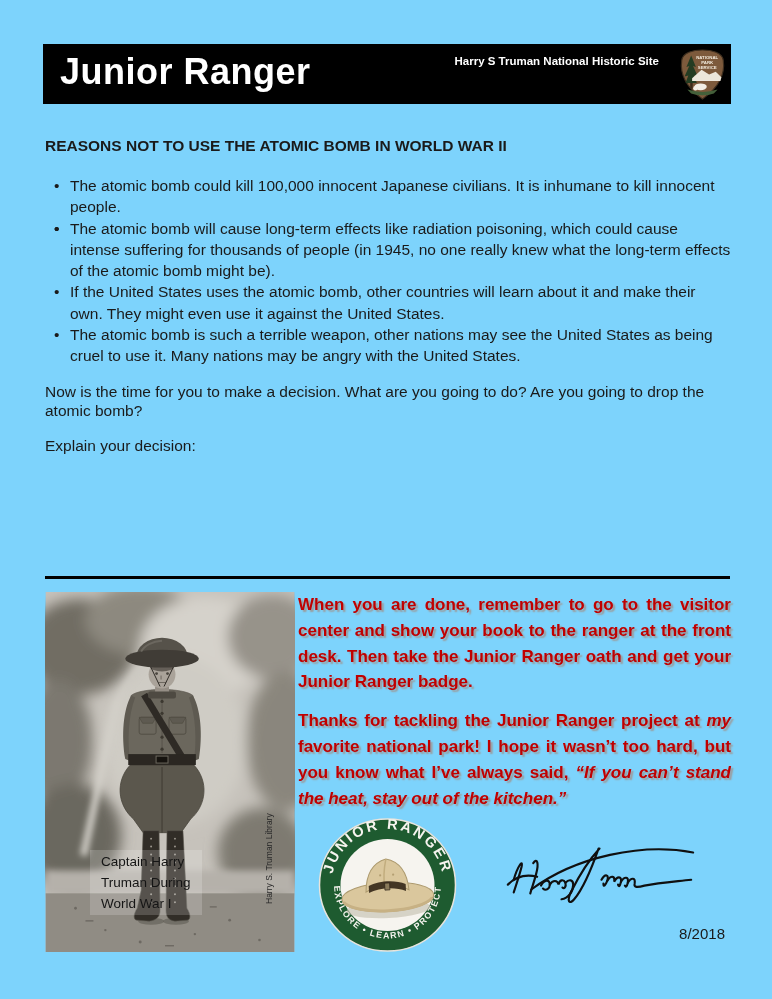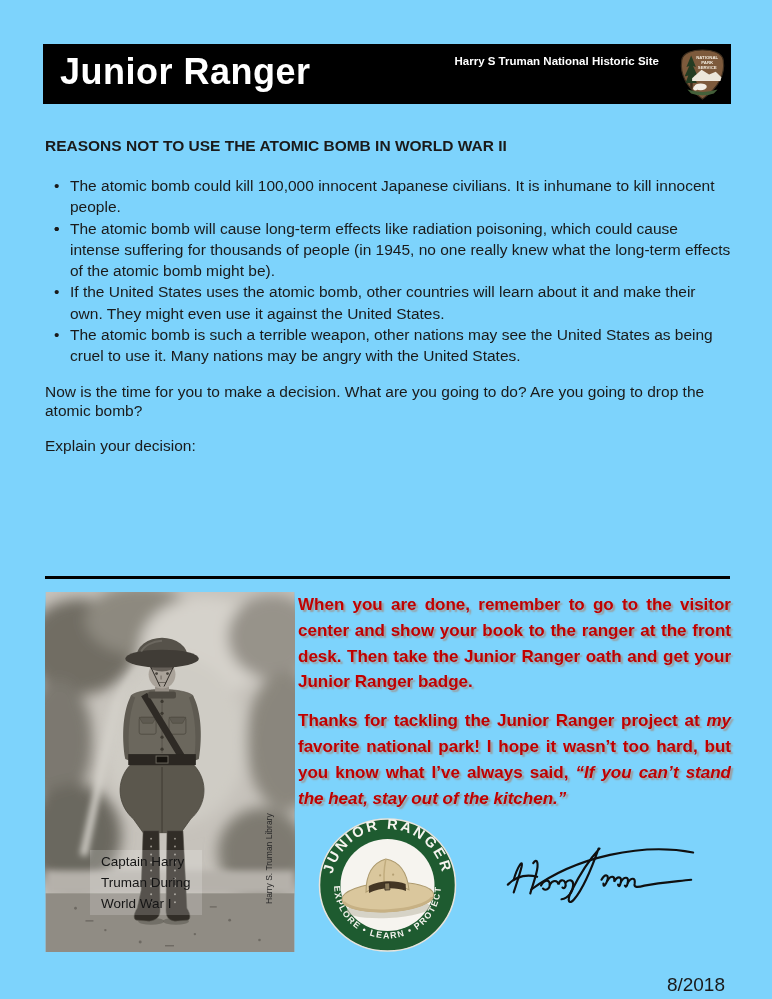--- a/index.html
+++ b/index.html
@@ -32,21 +32,21 @@
 
   .closing-col { margin-left:3px; width:433px; }
   .red-para { color:#c00000; font-size:17px; font-weight:bold; line-height:25.8px; text-align:justify; text-shadow:2.2px 2.2px 1.6px #9c9c9c; }
   .red-para .ital { font-style:italic; }
   .red-para + .red-para { margin-top:13px; }
 
   .badge-sig-row { display:flex; align-items:flex-start; margin-top:6px; }
   .badge { margin-left:19px; flex:none; }
   .signature { margin-left:40px; margin-top:14px; flex:none; }
 
-  .date { position:absolute; right:47px; top:974px; font-size:19px; color:#1a1a1a; }
+  .date { position:absolute; right:47px; top:925px; font-size:15px; color:#1a1a1a; }
 </style>
 </head>
 <body>
 
 <div class="page">
 
   <div class="header-bar">
     <div class="header-title">Junior Ranger</div>
     <div class="header-site">Harry S Truman National Historic Site</div>
     <svg class="header-logo" viewBox="0 0 52 54">

